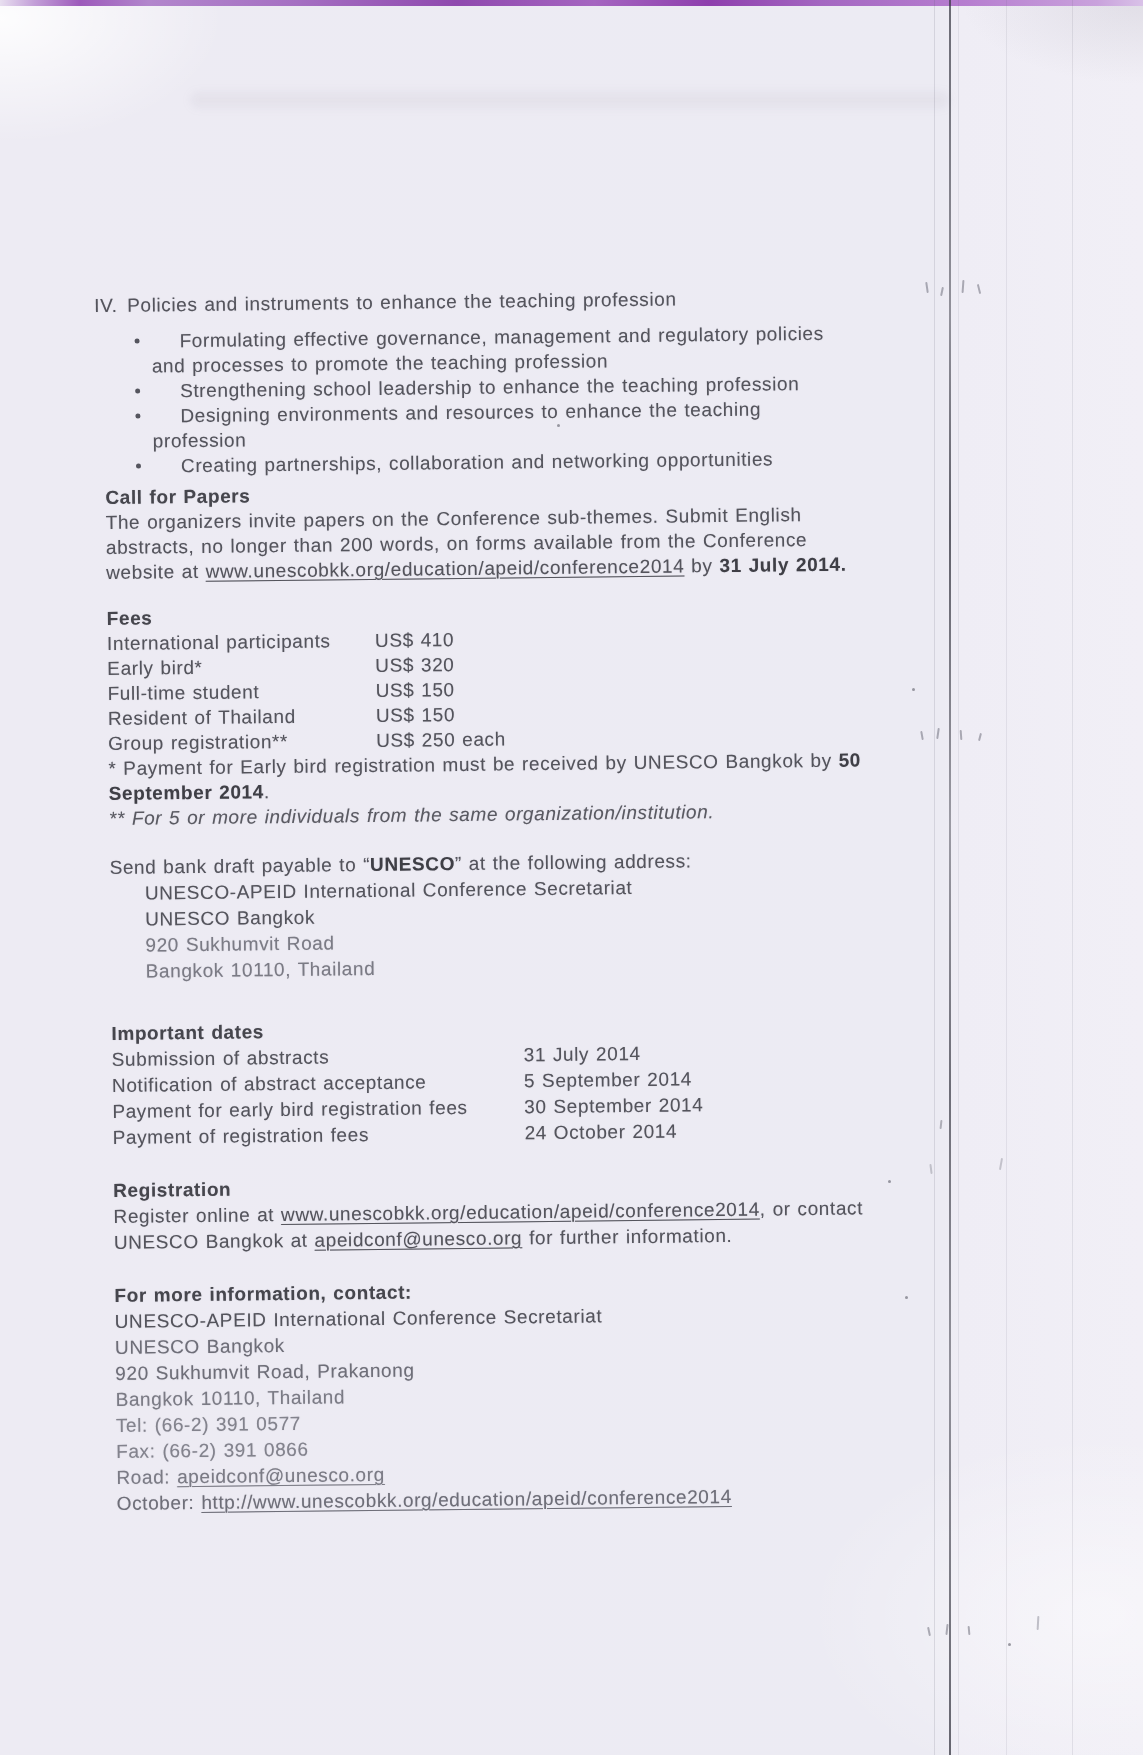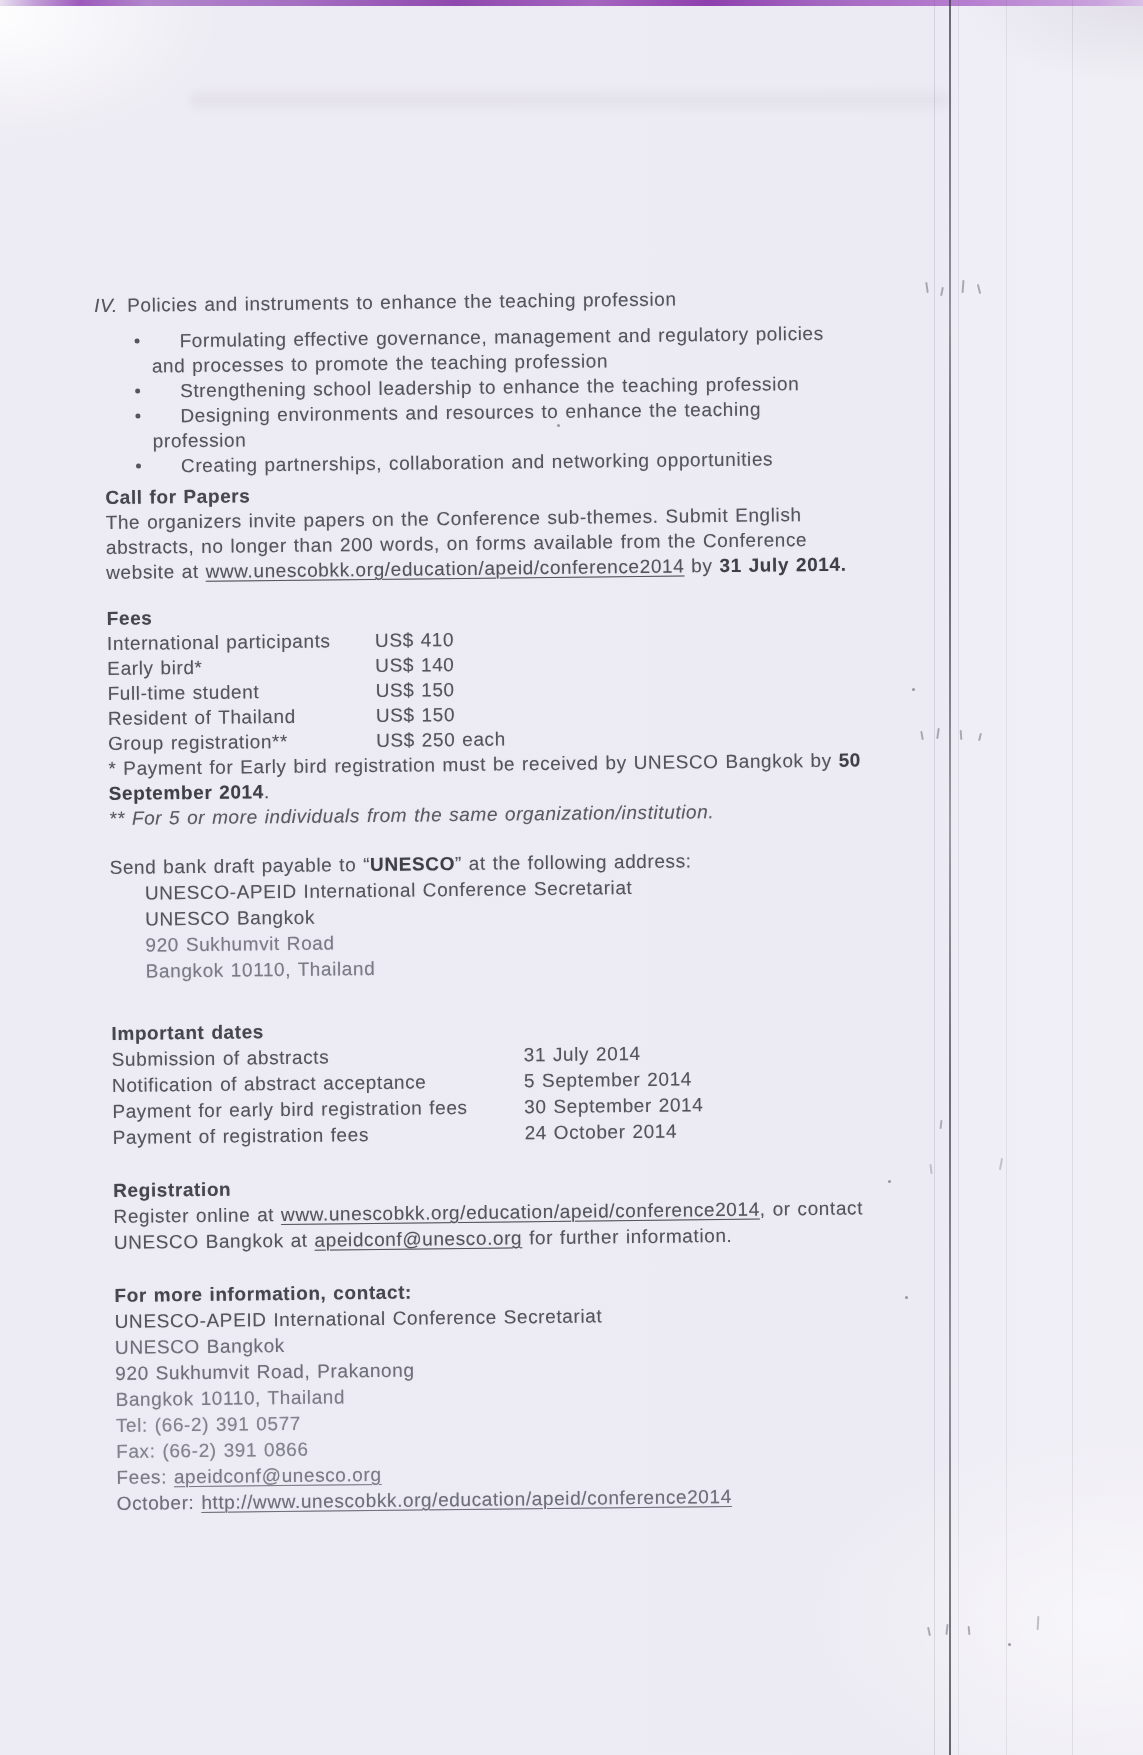--- a/index.html
+++ b/index.html
@@ -46,21 +46,21 @@
   .content{position:absolute;left:103px;top:0;width:840px;
     transform:rotate(-.65deg);transform-origin:0 290px;}
   section{position:absolute;left:0;}
   .lh25{line-height:25px;}
   .lh26{line-height:26px;}
   .h{font-weight:bold;color:#46464d;}
   .link{text-decoration:underline;text-underline-offset:3px;text-decoration-thickness:1px;}
   b{color:#3f3f46;}
 
   .outline{top:293px;margin-left:-9px;width:760px;}
-  .numeral{display:inline-block;width:33px;font-style:italic;}
+  .numeral{display:inline-block;width:33px;}
   .bullets{list-style:none;margin:11px 0 0 0;padding:0;width:745px;}
   .bullets li{position:relative;padding-left:57px;text-indent:28px;line-height:25px;}
   .bullets li::before{content:"";position:absolute;left:40px;top:10px;width:5px;height:5px;
     border-radius:50%;background:#55555e;}
 
   .cfp{top:485px;width:810px;}
   .fees{top:606px;width:810px;}
   .fee-row{line-height:25px;}
   .fee-label{display:inline-block;width:268px;}
   .note2{font-style:italic;color:#5a5a62;}
@@ -134,21 +134,21 @@
         <span>website at </span><span class="link">www.unescobkk.org/education/apeid/conference2014</span><span> by </span><b>31 July 2014.</b>
       </div>
     </section>
 
     <section class="fees lh25">
       <div class="h">Fees</div>
       <div class="fee-row">
         <span class="fee-label">International participants</span><span>US$ 410</span>
       </div>
       <div class="fee-row">
-        <span class="fee-label">Early bird*</span><span>US$ 140</span>
+        <span class="fee-label">Early bird*</span><span>US$ 320</span>
       </div>
       <div class="fee-row">
         <span class="fee-label">Full-time student</span><span>US$ 150</span>
       </div>
       <div class="fee-row">
         <span class="fee-label">Resident of Thailand</span><span>US$ 150</span>
       </div>
       <div class="fee-row">
         <span class="fee-label">Group registration**</span><span>US$ 250 each</span>
       </div>
@@ -199,21 +199,21 @@
 
     <section class="contact lh26">
       <div class="h">For more information, contact:</div>
       <div>UNESCO-APEID International Conference Secretariat</div>
       <div class="f1">UNESCO Bangkok</div>
       <div class="f1">920 Sukhumvit Road, Prakanong</div>
       <div class="f2">Bangkok 10110, Thailand</div>
       <div class="f3">Tel: (66-2) 391 0577</div>
       <div class="f3">Fax: (66-2) 391 0866</div>
       <div class="f2">
-        <span>Fees: </span><span class="link">apeidconf@unesco.org</span>
+        <span>Road: </span><span class="link">apeidconf@unesco.org</span>
       </div>
       <div class="f1">
         <span>October: </span><span class="link">http://www.unescobkk.org/education/apeid/conference2014</span>
       </div>
     </section>
 
   </div>
 </div>
 
 </body></html>

